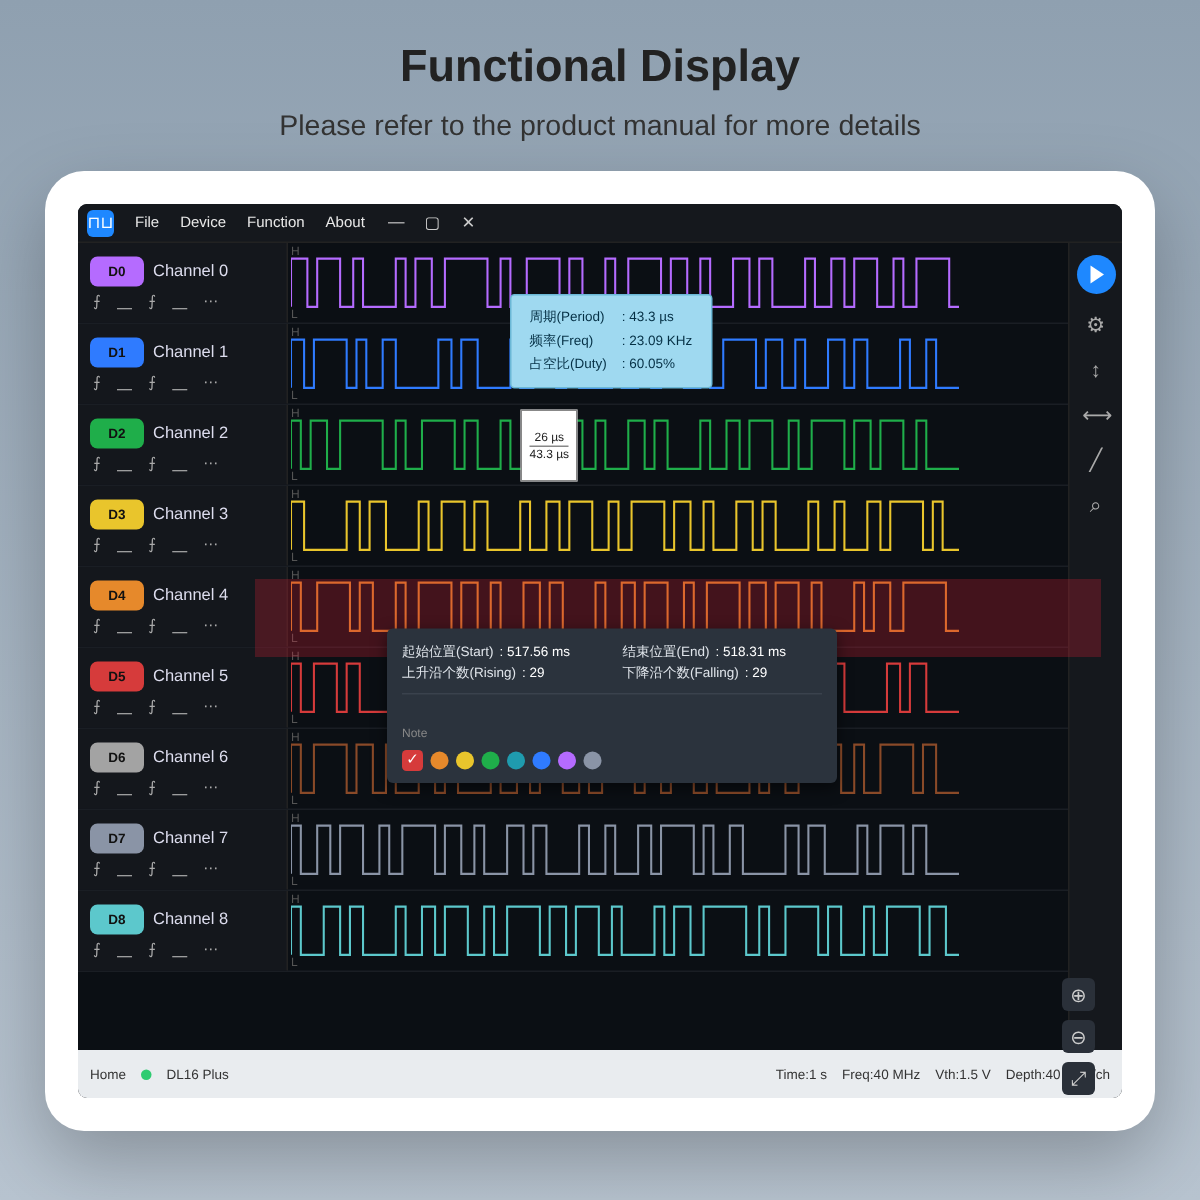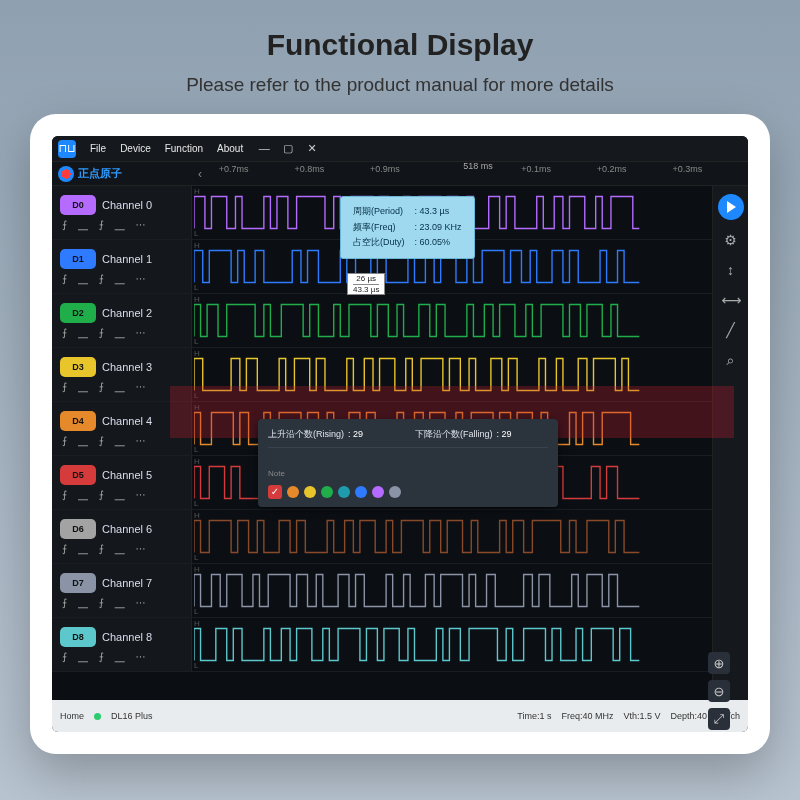--- a/index.html
+++ b/index.html
@@ -74,21 +74,21 @@
 .status-right { margin-left:auto; display:flex; gap:10px; }
 .green-dot { width:7px; height:7px; border-radius:50%; background:#2ecc71; }
 
 .period-box {
   position:absolute; left:310px; top:82px; background:#9fd9f0; color:#053045;
   font-size:9px; padding:6px 10px; border-radius:3px; border:1px solid #6bb8d6; line-height:1.5;
 }
 .period-box td:first-child { padding-right:8px; }
 .cursor-box {
   position:absolute; left:317px; top:159px; background:#fff; color:#222;
-  font-size:8px; padding:0 5px; border:1px solid #888; line-height:1.2; text-align:center;
+  font-size:8px; padding:13px 5px; border:1px solid #888; line-height:1.2; text-align:center;
 }
 .m0-panel {
   position:absolute; left:228px; top:305px; width:300px; background:#2b333d;
   border-radius:4px; padding:8px 10px; color:#dfe4ea; font-size:9px; line-height:1.6;
   box-shadow:0 3px 10px rgba(0,0,0,.5);
 }
 .m0-head { display:flex; justify-content:space-between; margin-bottom:4px; }
 .m0-row { display:flex; gap:14px; }
 .m0-cell { flex:1; display:flex; gap:4px; }
 .m0-cell .v { color:#fff; }
@@ -121,36 +121,20 @@
     <div class="menu-item">Device</div>
     <div class="menu-item">Function</div>
     <div class="menu-item">About</div>
     <div class="win-btns">
       <div class="win-btn">—</div>
       <div class="win-btn">▢</div>
       <div class="win-btn">✕</div>
     </div>
   </div>
 
-  <div class="ruler">
-    <div class="brand">
-      <div class="brand-ico"></div>
-      <div class="brand-txt">正点原子</div>
-    </div>
-    <div class="chev">‹</div>
-    <div class="ticks">
-      <span class="ruler-top-label">518 ms</span>
-      <span class="tick" style="left:2%">+0.7ms</span>
-      <span class="tick" style="left:16%">+0.8ms</span>
-      <span class="tick" style="left:30%">+0.9ms</span>
-      <span class="tick" style="left:58%">+0.1ms</span>
-      <span class="tick" style="left:72%">+0.2ms</span>
-      <span class="tick" style="left:86%">+0.3ms</span>
-    </div>
-  </div>
 
   <div class="body-row">
     <div class="canvas-wrap" id="channels">
           <div class="channel-row">
     <div class="ch-side">
       <div class="ch-header">
         <div class="ch-badge" style="background:#b56bff">D0</div>
         <div class="ch-name">Channel 0</div>
       </div>
       <div class="ch-icons">⨍  ⎽  ⨍  ⎽  ⋯</div>
@@ -326,20 +310,30 @@
     </div>
 
     <div class="cursor-box">
       <div>26 µs</div>
       <div style="border-top:1px solid #888">43.3 µs</div>
     </div>
 
     <div class="m0-panel">
       <div class="m0-row">
             <div class="m0-cell">
+              <span>起始位置(Start)</span>
+              <span class="v">: 517.56 ms</span>
+            </div>
+            <div class="m0-cell">
+              <span>结束位置(End)</span>
+              <span class="v">: 518.31 ms</span>
+            </div>
+          </div>
+      <div class="m0-row">
+            <div class="m0-cell">
               <span>上升沿个数(Rising)</span>
               <span class="v">: 29</span>
             </div>
             <div class="m0-cell">
               <span>下降沿个数(Falling)</span>
               <span class="v">: 29</span>
             </div>
           </div>
       <div class="note-sec">
         <div class="note-label">Note</div>

